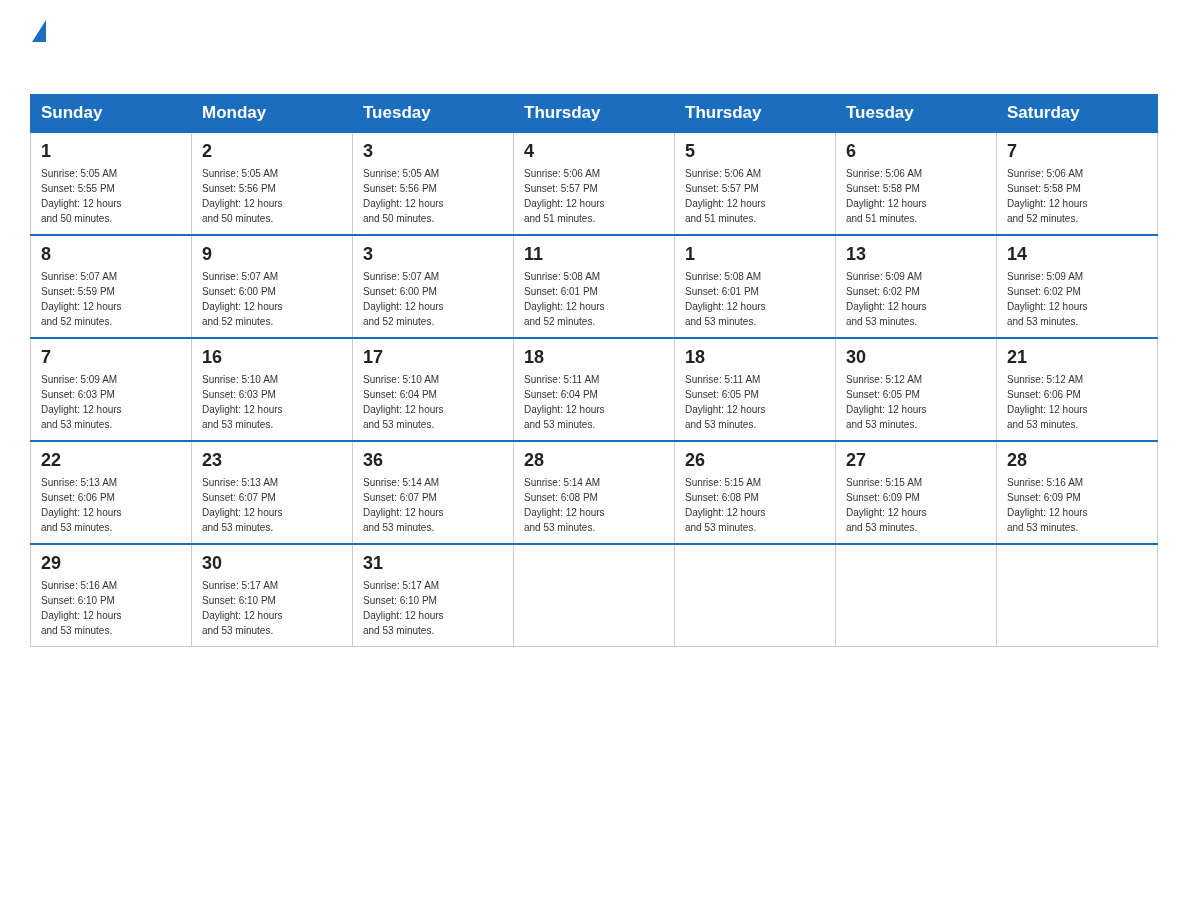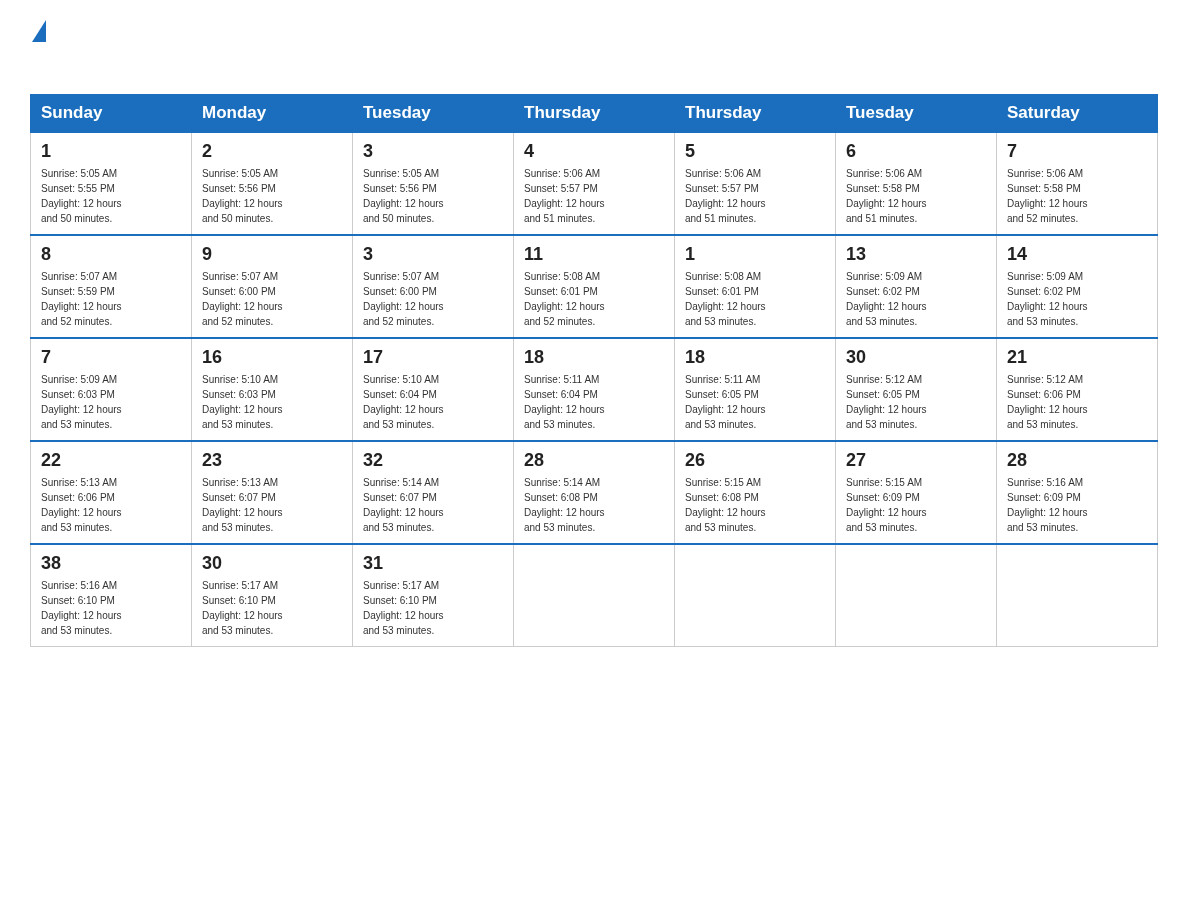--- a/index.html
+++ b/index.html
@@ -346,21 +346,21 @@
         <td>
         <span class="day-number">23</span>
         <div class="day-info">
           Sunrise: 5:13 AM<br>
           Sunset: 6:07 PM<br>
           Daylight: 12 hours<br>
           and 53 minutes.
         </div>
       </td>
         <td>
-        <span class="day-number">32</span>
+        <span class="day-number">36</span>
         <div class="day-info">
           Sunrise: 5:14 AM<br>
           Sunset: 6:07 PM<br>
           Daylight: 12 hours<br>
           and 53 minutes.
         </div>
       </td>
         <td>
         <span class="day-number">28</span>
         <div class="day-info">
@@ -393,21 +393,21 @@
         <div class="day-info">
           Sunrise: 5:16 AM<br>
           Sunset: 6:09 PM<br>
           Daylight: 12 hours<br>
           and 53 minutes.
         </div>
       </td>
       </tr>
       <tr>
         <td>
-        <span class="day-number">38</span>
+        <span class="day-number">29</span>
         <div class="day-info">
           Sunrise: 5:16 AM<br>
           Sunset: 6:10 PM<br>
           Daylight: 12 hours<br>
           and 53 minutes.
         </div>
       </td>
         <td>
         <span class="day-number">30</span>
         <div class="day-info">

